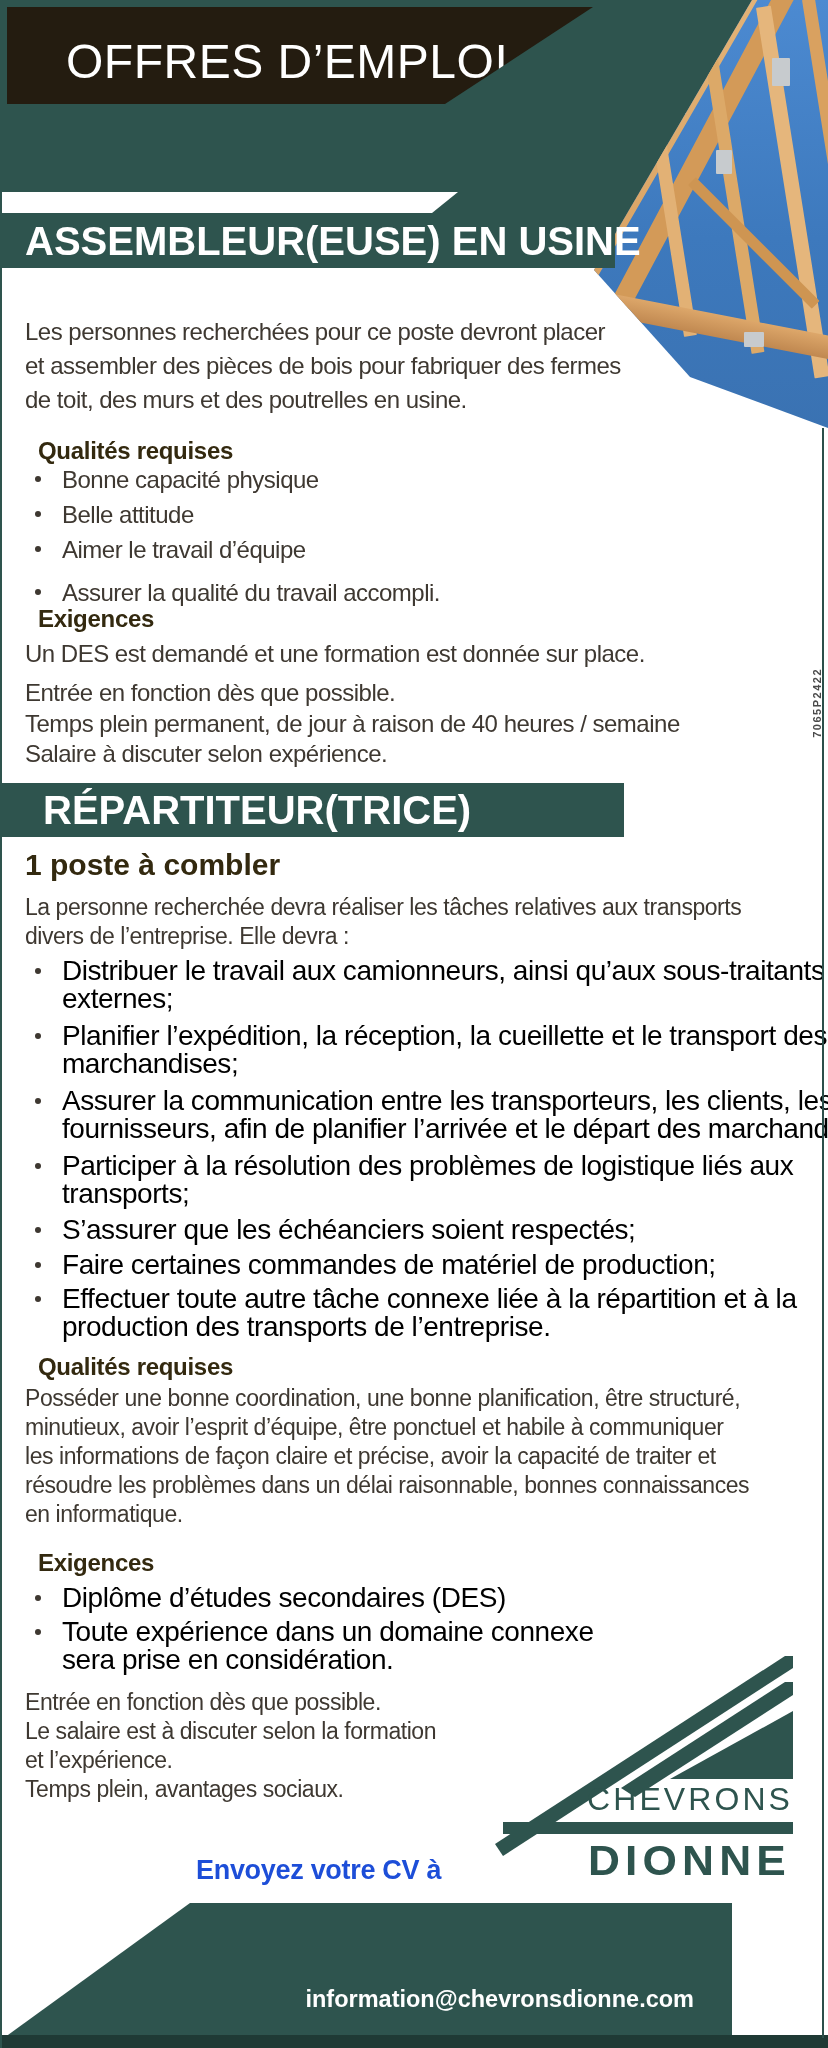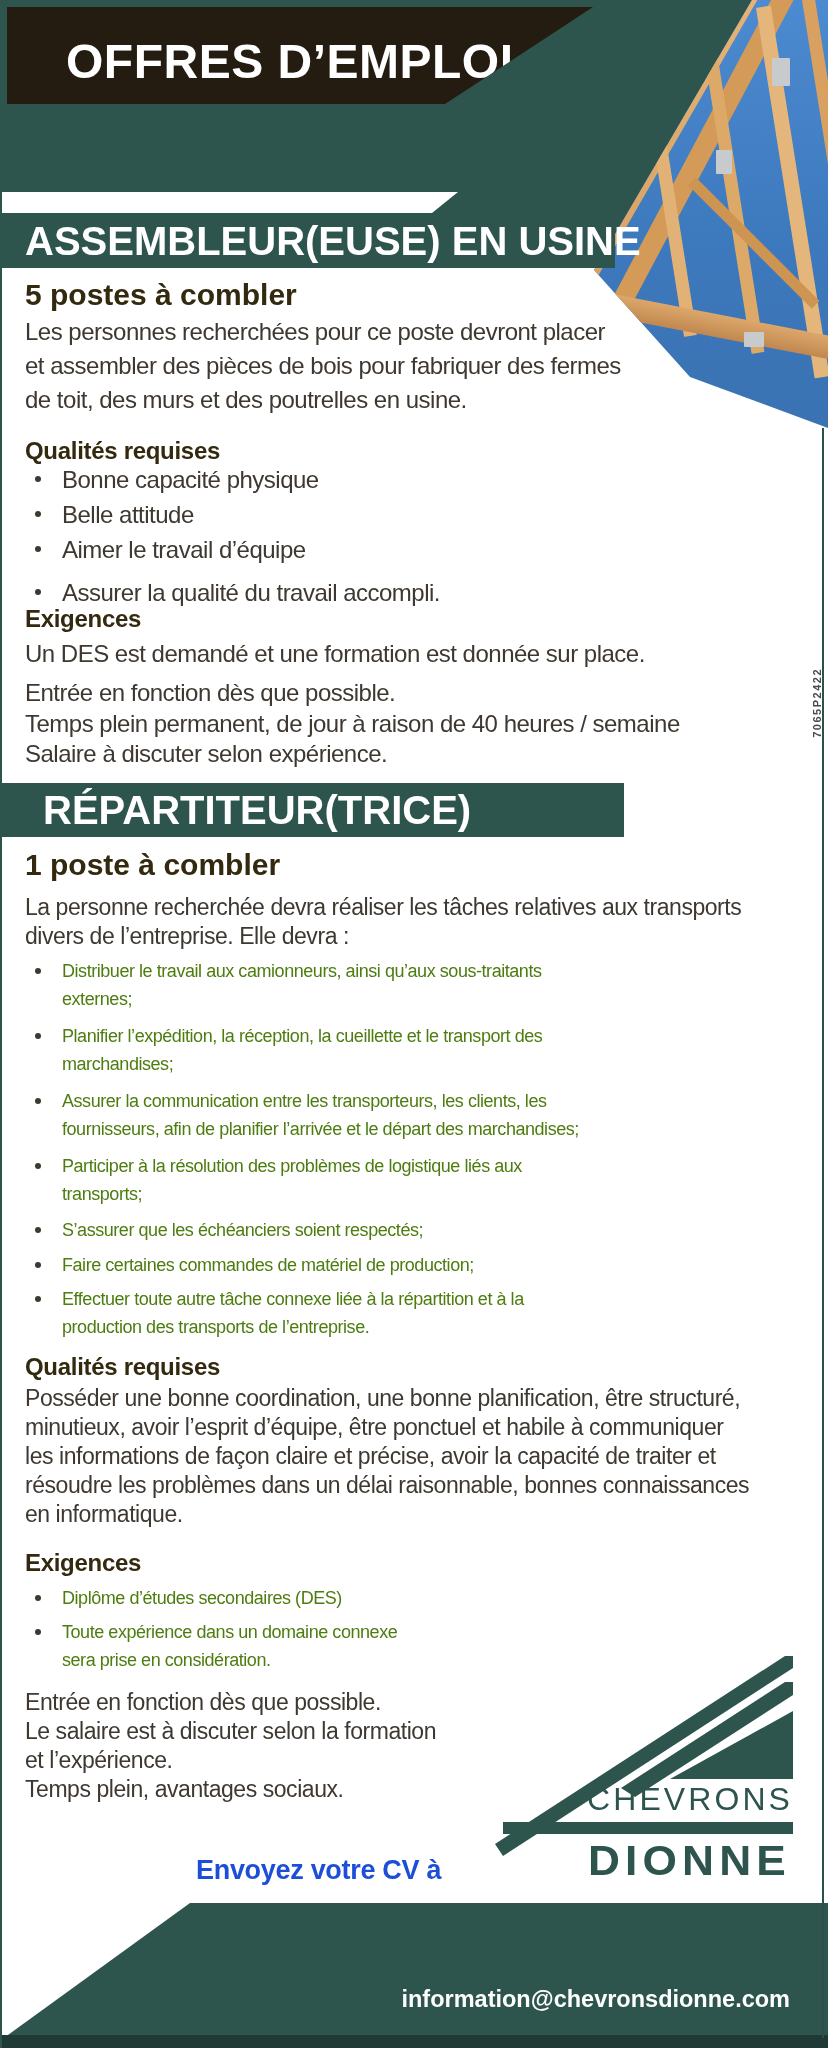--- a/index.html
+++ b/index.html
@@ -9,46 +9,46 @@
 
   
   .header-bg{left:0;top:0;width:828px;height:268px;background:#2E544E;}
   .photo{left:0;top:0;width:828px;height:432px;
          clip-path:polygon(752px 0, 828px 0, 828px 428px, 690px 377px, 594px 270px);
          background:linear-gradient(180deg,#4c8ad1 0%,#3d79bd 55%,#3a72b2 100%);}
   .beam{position:absolute;transform-origin:0 0;border-radius:1px;}
   .plate{position:absolute;background:#C7CBCE;border-radius:1px;}
   .banner{left:7px;top:7px;width:586px;height:97px;background:#241C10;
           clip-path:polygon(0 0,100% 0,calc(100% - 148px) 100%,0 100%);}
-  .banner h1{margin:5px;padding-left:54px;line-height:99px;font-size:48px;font-weight:bold;
+  .banner h1{margin:5px;padding-left:54px;line-height:99px;font-size:48px;font-weight:normal;
              color:#ffffff;letter-spacing:.5px;white-space:pre;}
   .white-band{left:0;top:192px;width:470px;height:21px;background:#ffffff;
               clip-path:polygon(0 0,458px 0,432px 100%,0 100%);}
   .title-bar{background:#2E544E;color:#ffffff;font-weight:bold;white-space:pre;}
   .bar1{left:0;top:213px;width:615px;height:55px;font-size:40px;line-height:56px;padding-left:25px;box-sizing:border-box;}
   .bar2{left:0;top:783px;width:624px;height:54px;font-size:40px;line-height:55px;padding-left:43px;box-sizing:border-box;}
 
   
   .posts{left:25px;font-size:30px;font-weight:bold;color:#33290F;white-space:pre;}
   .body1{left:25px;font-size:24px;line-height:34px;color:#3E3831;letter-spacing:-0.5px;white-space:pre;}
   .body2{left:25px;font-size:23px;line-height:29px;color:#3E3831;letter-spacing:-0.45px;white-space:pre;}
-  .subhead{left:25px;font-size:24px;font-weight:bold;color:#33290F;white-space:pre;letter-spacing:-0.3px;text-align:center;}
+  .subhead{left:38px;font-size:24px;font-weight:bold;color:#33290F;white-space:pre;letter-spacing:-0.3px;text-align:center;}
   .bullet-item{position:absolute;left:35px;}
   .dot{position:absolute;left:0;width:6px;height:6px;border-radius:50%;background:#3E3831;}
   .li-text{margin-left:27px;}
   .lh34 .dot{top:13px;} .lh28 .dot{top:11px;}
   .lh34{font-size:24px;line-height:34px;color:#3E3831;letter-spacing:-0.5px;white-space:pre;}
-  .lh28{font-size:18px;line-height:28px;color:#4d7c0f;letter-spacing:-0.45px;white-space:pre;}
+  .lh28{font-size:28px;line-height:28px;color:#000000;letter-spacing:-0.45px;white-space:pre;}
   .cta{left:196px;top:1855px;font-size:27px;font-weight:bold;color:#1d4ed8;letter-spacing:-0.3px;white-space:pre;}
 
   
   .logo-svg{left:495px;top:1572px;}
   .code-vert{right:5px;top:668px;writing-mode:vertical-rl;transform:rotate(180deg);
              font-size:11px;font-weight:bold;color:#4a4a4a;letter-spacing:1.5px;white-space:pre;}
-  .footer{left:0;top:1903px;width:828px;height:145px;background:#2E544E;
+  .footer{left:0;top:1903px;width:732px;height:145px;background:#2E544E;
           clip-path:polygon(190px 0,100% 0,100% 100%,-10px 100%);}
   .footer-text{position:absolute;right:38px;top:20px;text-align:right;color:#ffffff;
                font-weight:bold;font-size:23.5px;line-height:30.5px;white-space:pre;}
   .bottom-bar{left:0;top:2035px;width:828px;height:13px;background:#1F3A35;}
   .edge-left{left:0;top:0;width:2px;height:2048px;background:#2E544E;}
   .edge-right{right:4px;top:428px;width:2px;height:1610px;background:#2B4F4A;}
 </style>
 </head>
 <body>
 
@@ -72,21 +72,20 @@
     <div class="plate" style="left:744px;top:332px;width:20px;height:15px;"></div>
   </div>
 
   <div class="abs white-band"></div>
 
   <div class="abs banner">
     <h1>OFFRES D’EMPLOI</h1>
   </div>
 
   <div class="abs title-bar bar1">ASSEMBLEUR(EUSE) EN USINE</div>
-  <div class="abs posts" style="top:278px;">5 postes à combler</div>
   <div class="abs body1" style="top:315px;">Les personnes recherchées pour ce poste devront placer
 et assembler des pièces de bois pour fabriquer des fermes
 de toit, des murs et des poutrelles en usine.</div>
   <div class="abs subhead" style="top:437px;">Qualités requises</div>
 
   <div class="bullet-item lh34" style="top:463px;"><span class="dot"></span><div class="li-text">Bonne capacité physique</div></div>
   <div class="bullet-item lh34" style="top:498px;"><span class="dot"></span><div class="li-text">Belle attitude</div></div>
   <div class="bullet-item lh34" style="top:533px;"><span class="dot"></span><div class="li-text">Aimer le travail d’équipe</div></div>
   <div class="bullet-item lh34" style="top:568px;margin-top:8px;"><span class="dot"></span><div class="li-text">Assurer la qualité du travail accompli.</div></div>
 

